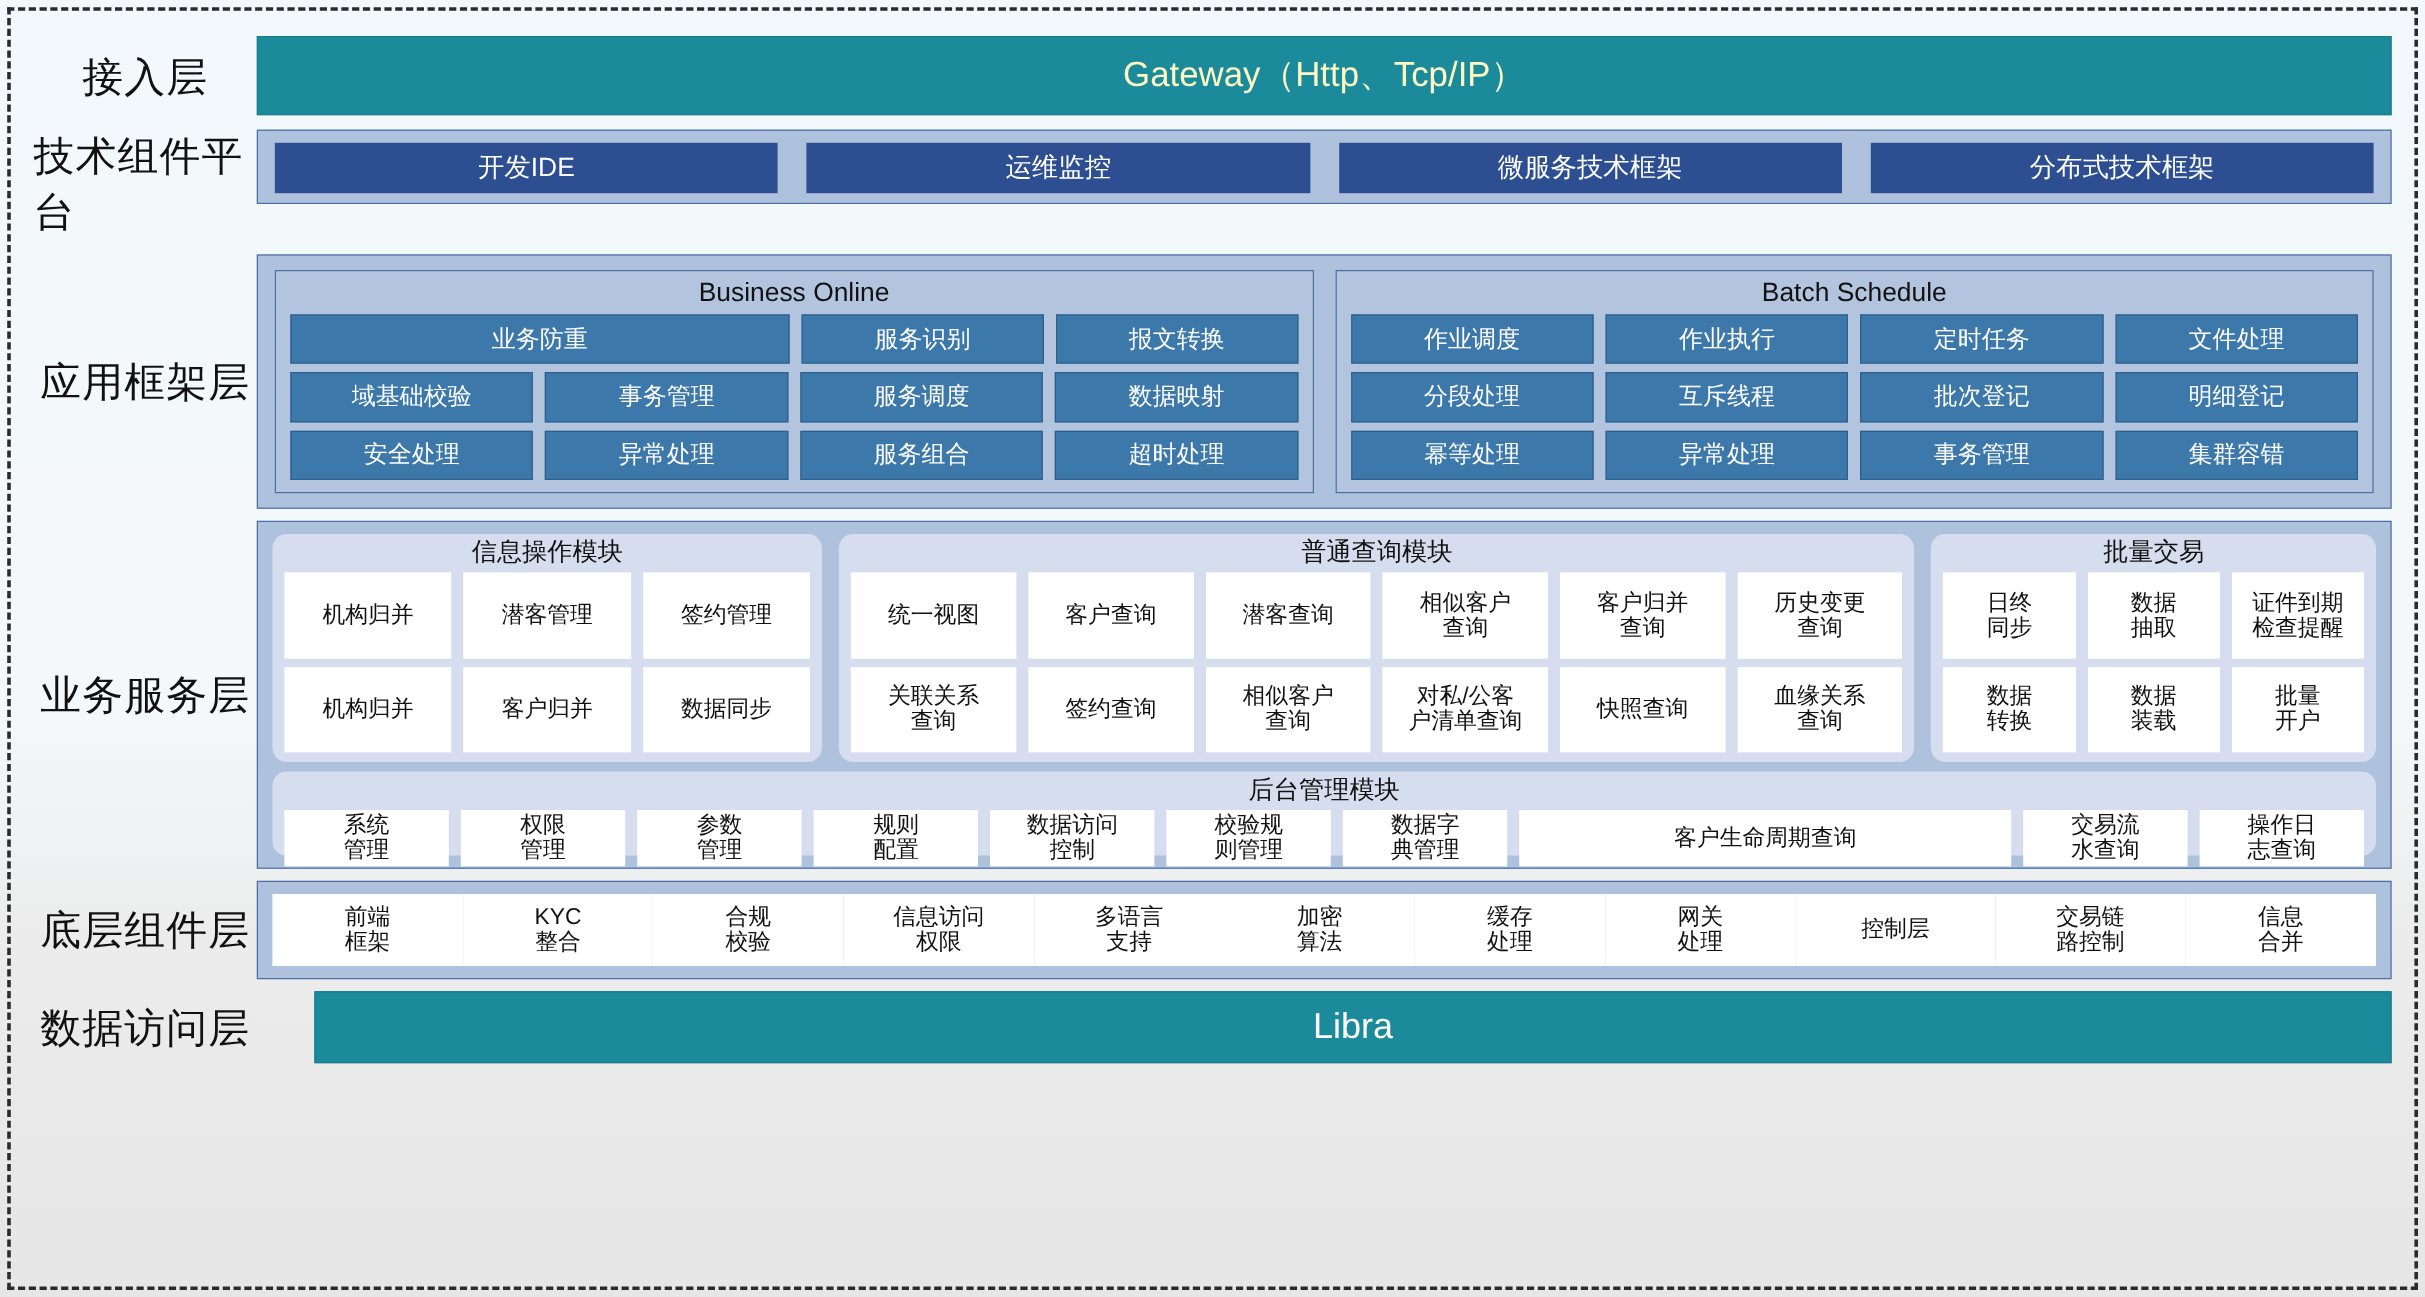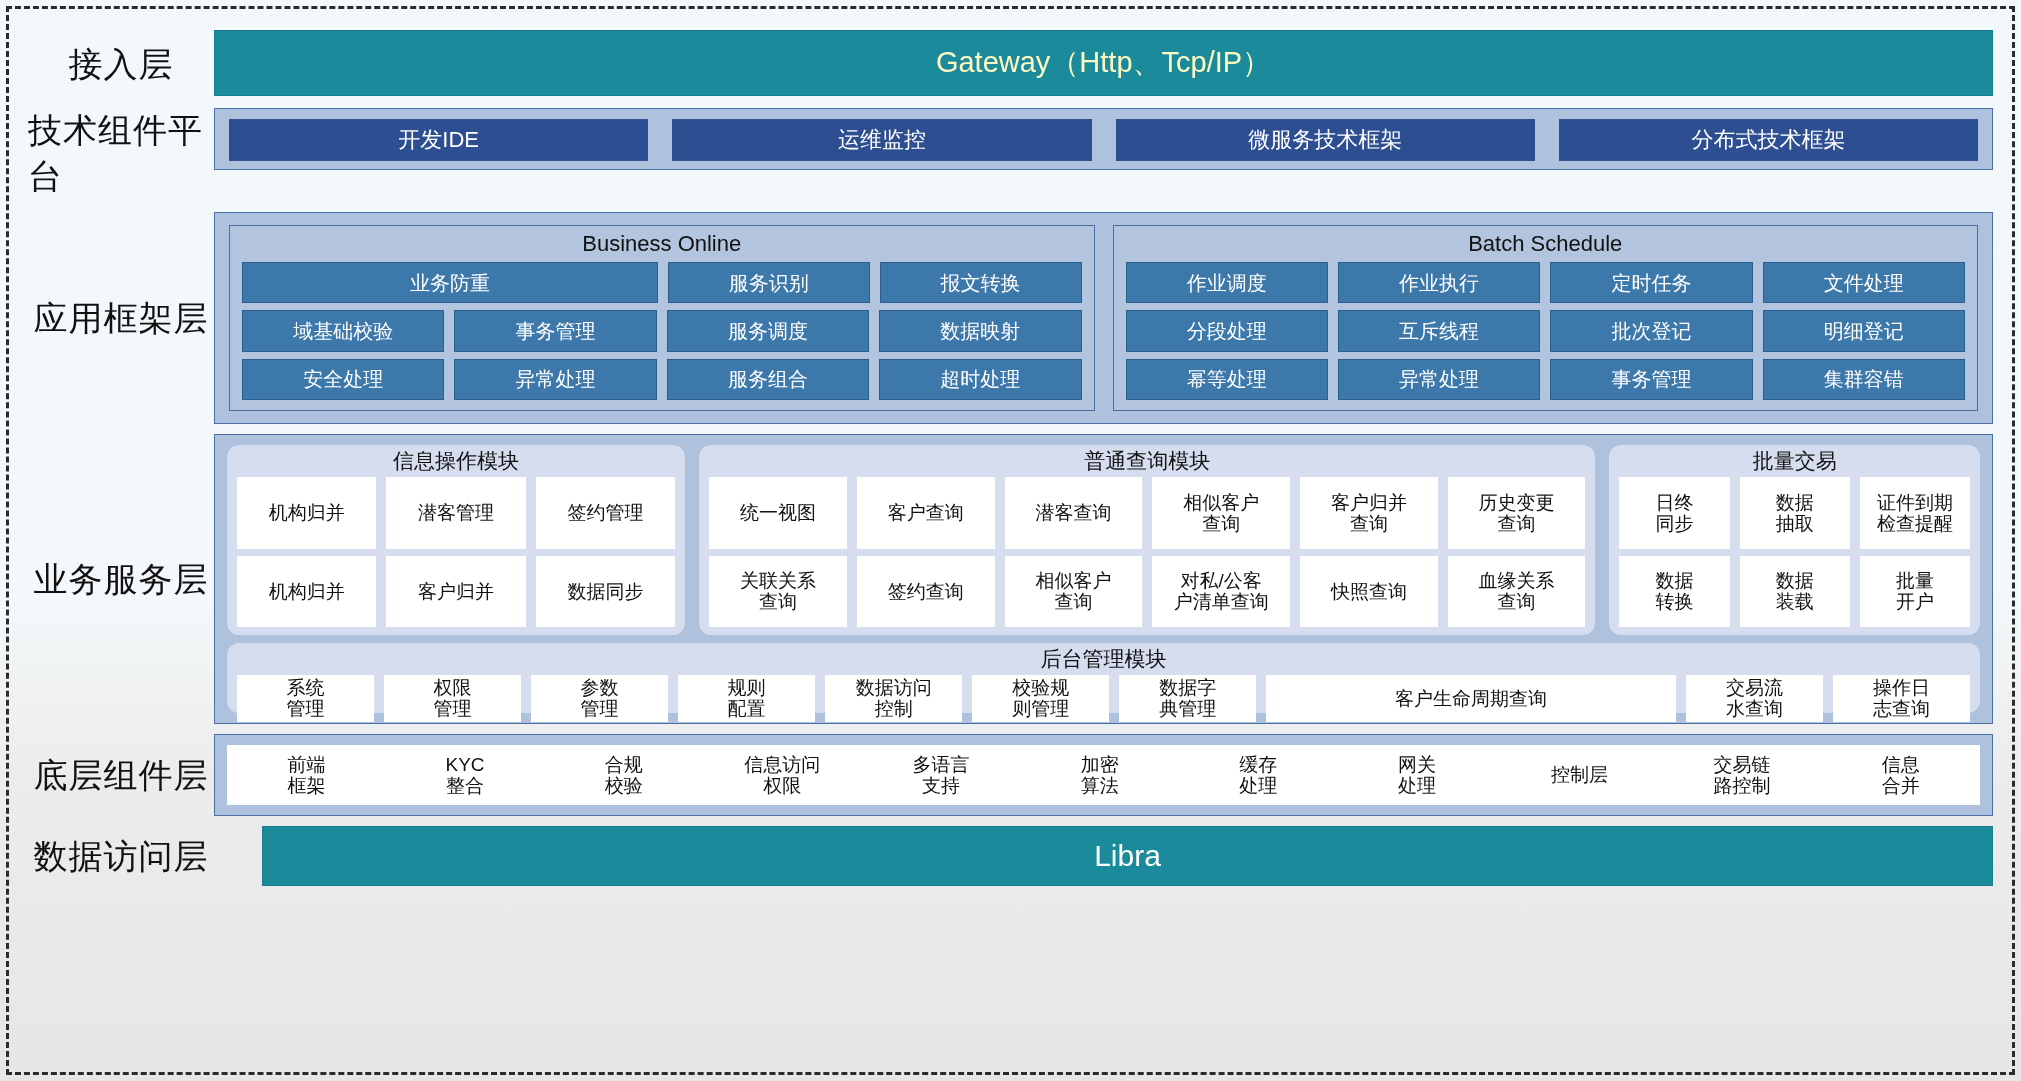--- a/index.html
+++ b/index.html
@@ -175,21 +175,20 @@
   .back-row { display: flex; gap: 10px; flex: 1 1 auto; }
 
   
   .base-band {
     width: 100%;
     background: #aec2dd;
     border: 1px solid #4a6fa5;
     padding: 10px 12px;
     display: flex;
     height: 82px;
-    justify-content: flex-end;
   }
 
   .gap-sm { height: 8px; flex: 0 0 8px; }
   .gap-md { height: 12px; flex: 0 0 12px; }
 </style>
 </head>
 <body>
 
 <div id="root">
   <div class="outer-dash"></div>

